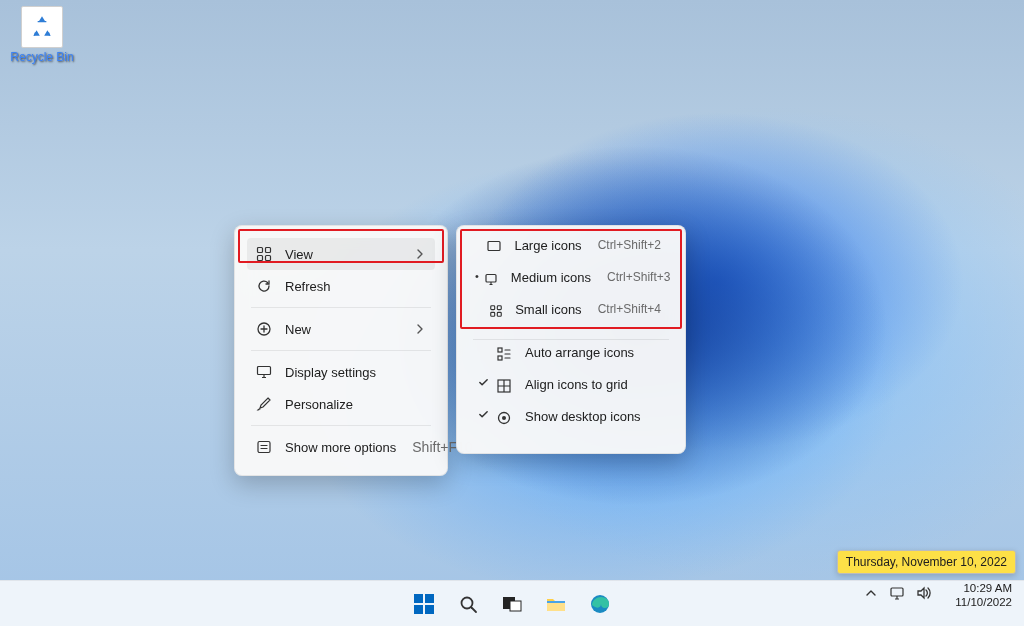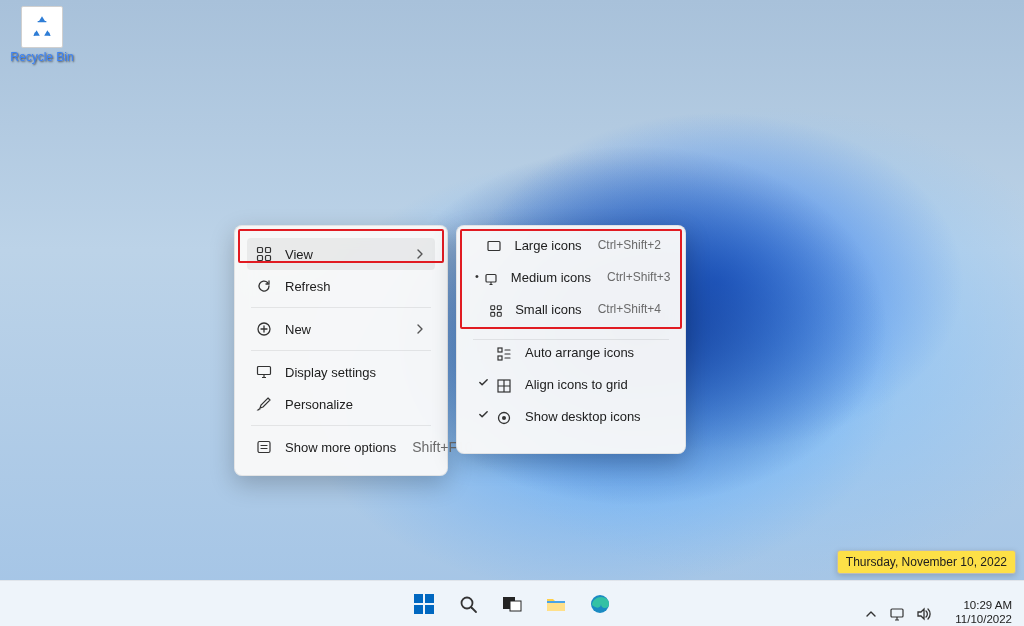--- a/index.html
+++ b/index.html
@@ -60,21 +60,21 @@
   
   .taskbar {
     position: absolute; left: 0; right: 0; bottom: 0; height: 46px;
     background: rgba(244,247,252,0.92);
     border-top: 1px solid rgba(0,0,0,0.06);
     display: flex; align-items: center; justify-content: center;
   }
   .task-center { display:flex; gap: 6px; align-items:center; }
   .task-btn { width: 38px; height: 38px; border-radius: 4px; display:flex; align-items:center; justify-content:center; }
 
-  .task-right { position:absolute; right:6px; top:0; bottom:0; display:flex; align-items:flex-end; gap:10px; }
+  .task-right { position:absolute; right:6px; top:0; bottom:0; display:flex; align-items:flex-start; gap:10px; }
   .tray-icons { display:flex; align-items:center; gap:10px; padding: 4px 8px; border-radius:4px; }
   .tray-ic { width:16px; height:16px; display:flex; align-items:center; justify-content:center; color:#333; }
   .clock { text-align:right; font-size:11.5px; line-height:14px; padding: 0 6px; }
 
   
   .tooltip {
     position: absolute; background:#fde047; border:1px solid #bcbcbc; border-radius:3px;
     padding: 4px 8px; font-size: 12px; box-shadow: 0 2px 6px rgba(0,0,0,0.18);
   }
 

